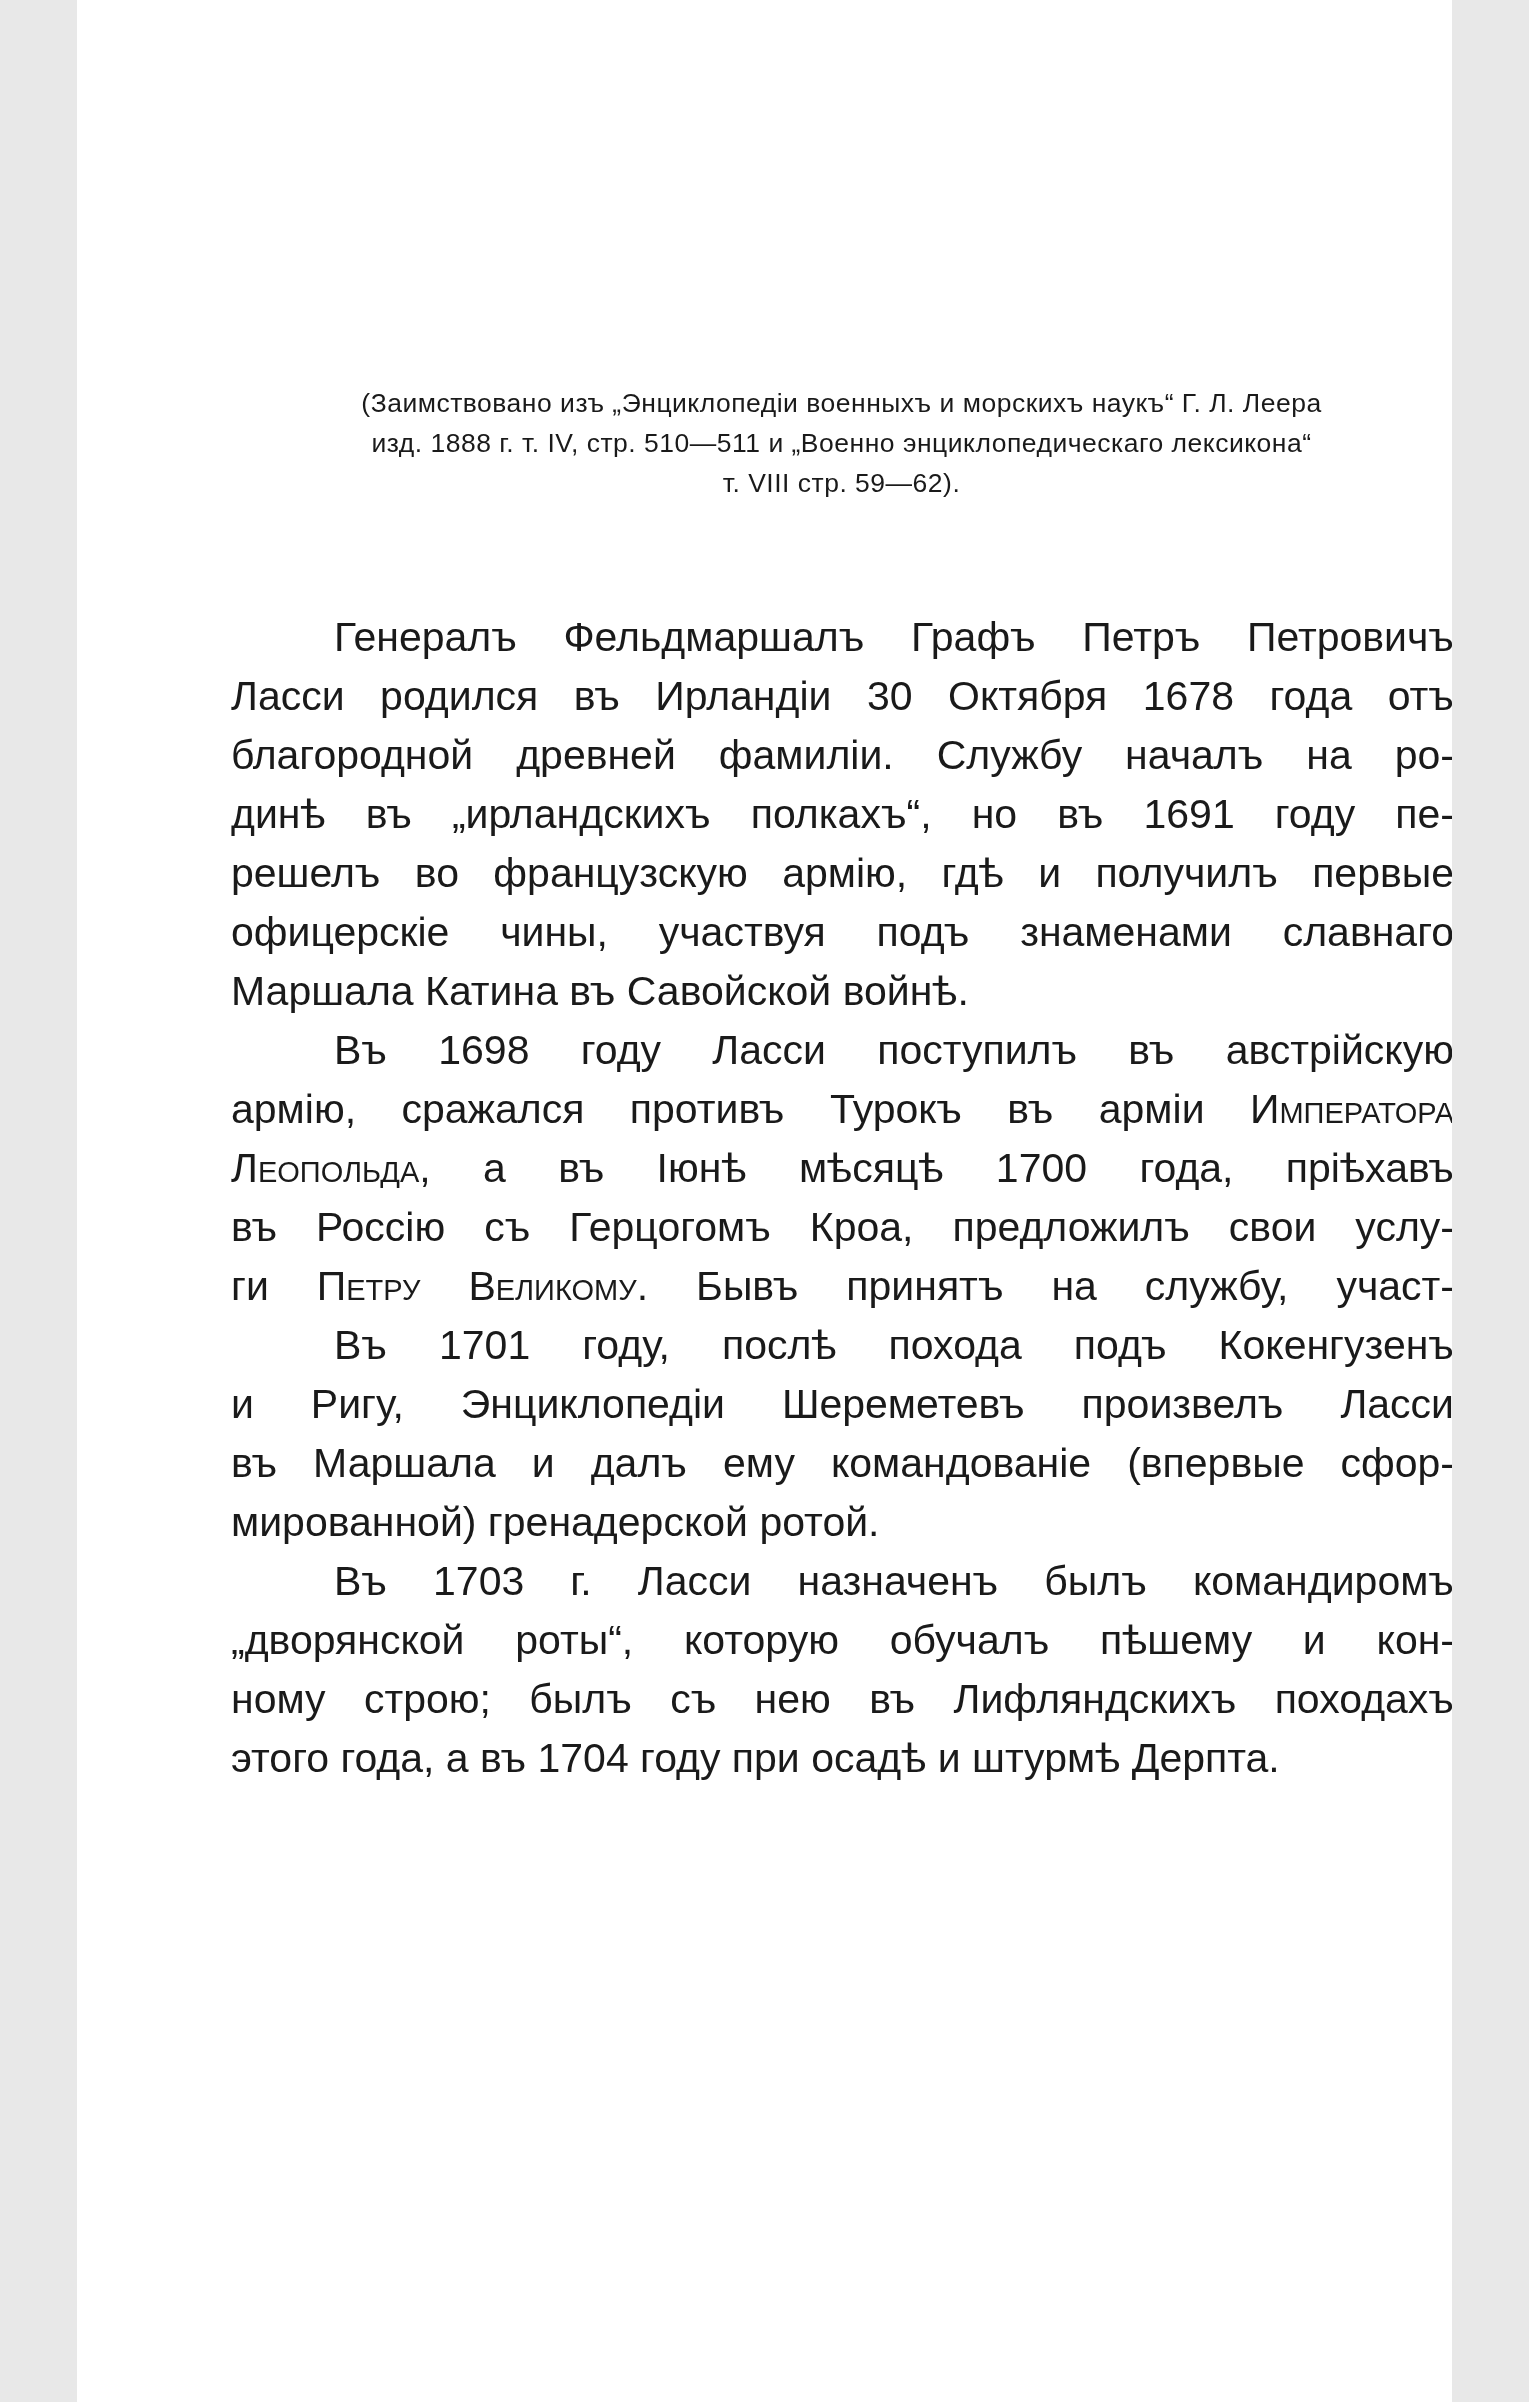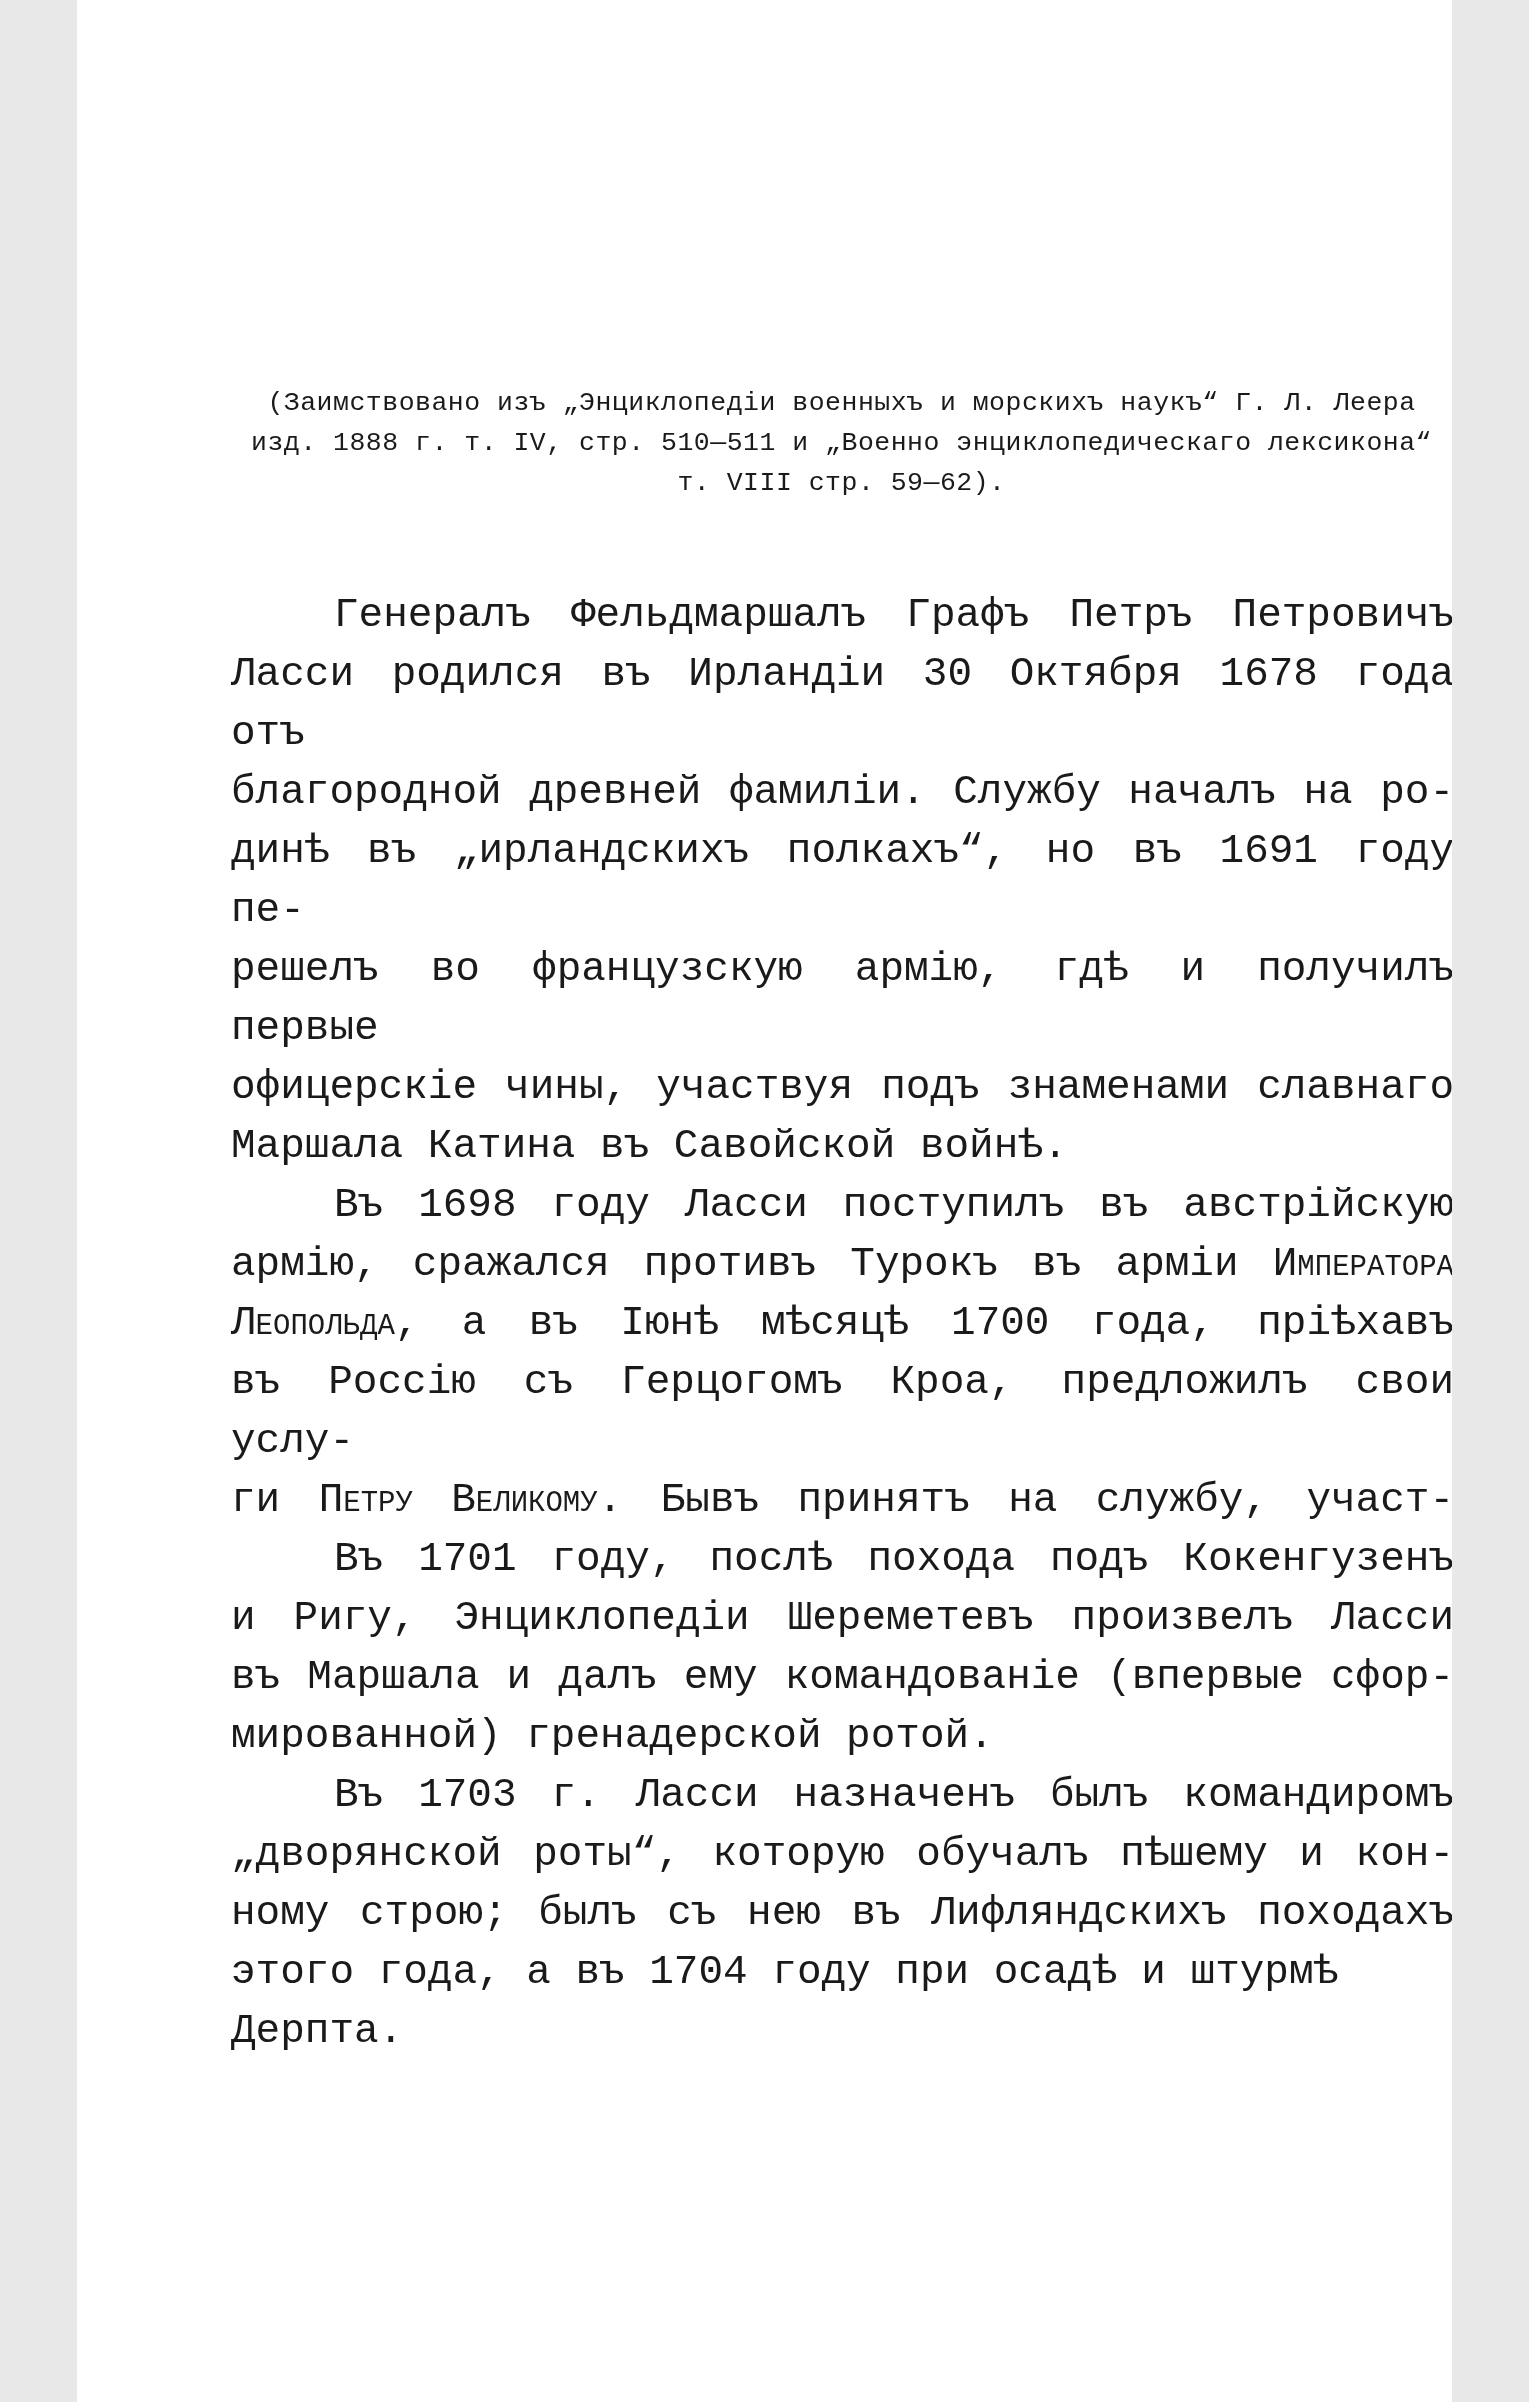--- a/index.html
+++ b/index.html
@@ -3,37 +3,37 @@
 <meta charset="utf-8">
 <style>
   html, body { margin: 0; padding: 0; background: #e8e8e8; }
   .page {
     position: relative;
     width: 1375px;
     height: 2402px;
     background: #ffffff;
     margin: 0 auto;
     overflow: hidden;
-    font-family: Liberation Mono, monospace;
+    font-family: Liberation Sans, sans-serif;
     color: #1a1a1a;
   }
   .header-note {
     position: absolute;
     top: 383px;
     left: 108px;
     width: 1313px;
     font-size: 26.5px;
     line-height: 40px;
     text-align: center;
     letter-spacing: 0.5px;
   }
   .hline { white-space: nowrap; }
   .body-text {
     position: absolute;
-    top: 586px;
+    top: 608px;
     left: 154px;
     width: 1223px;
     font-size: 41px;
     line-height: 59px;
   }
   .paragraph { margin: 0; padding: 0; }
   .line {
     text-align: justify;
     text-align-last: justify;
     -moz-text-align-last: justify;

